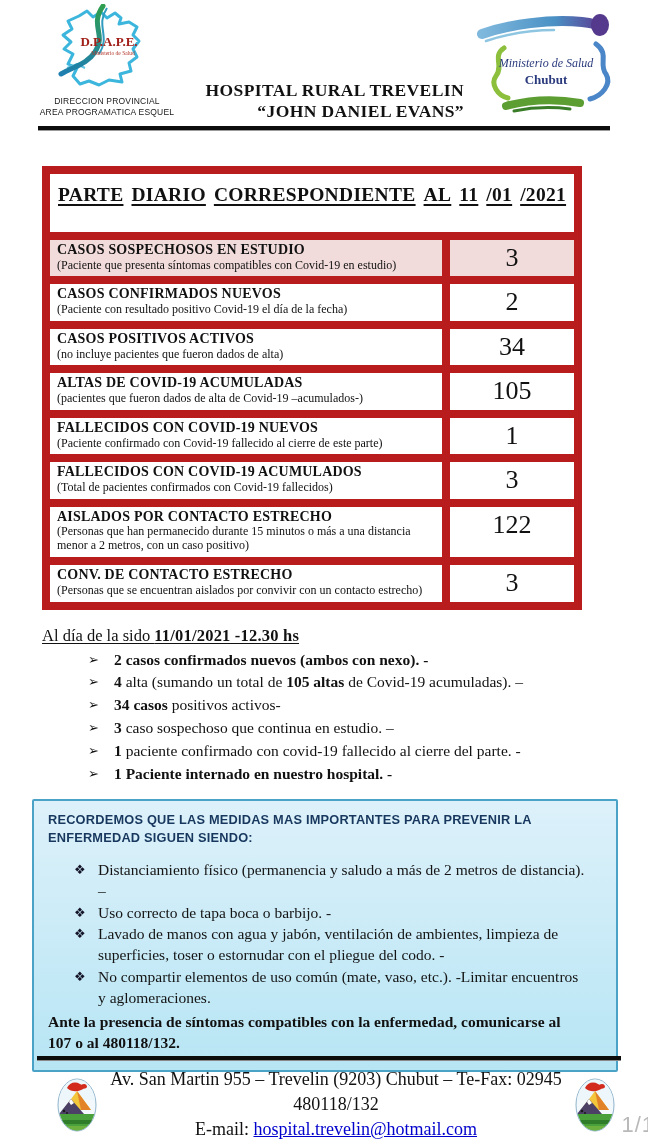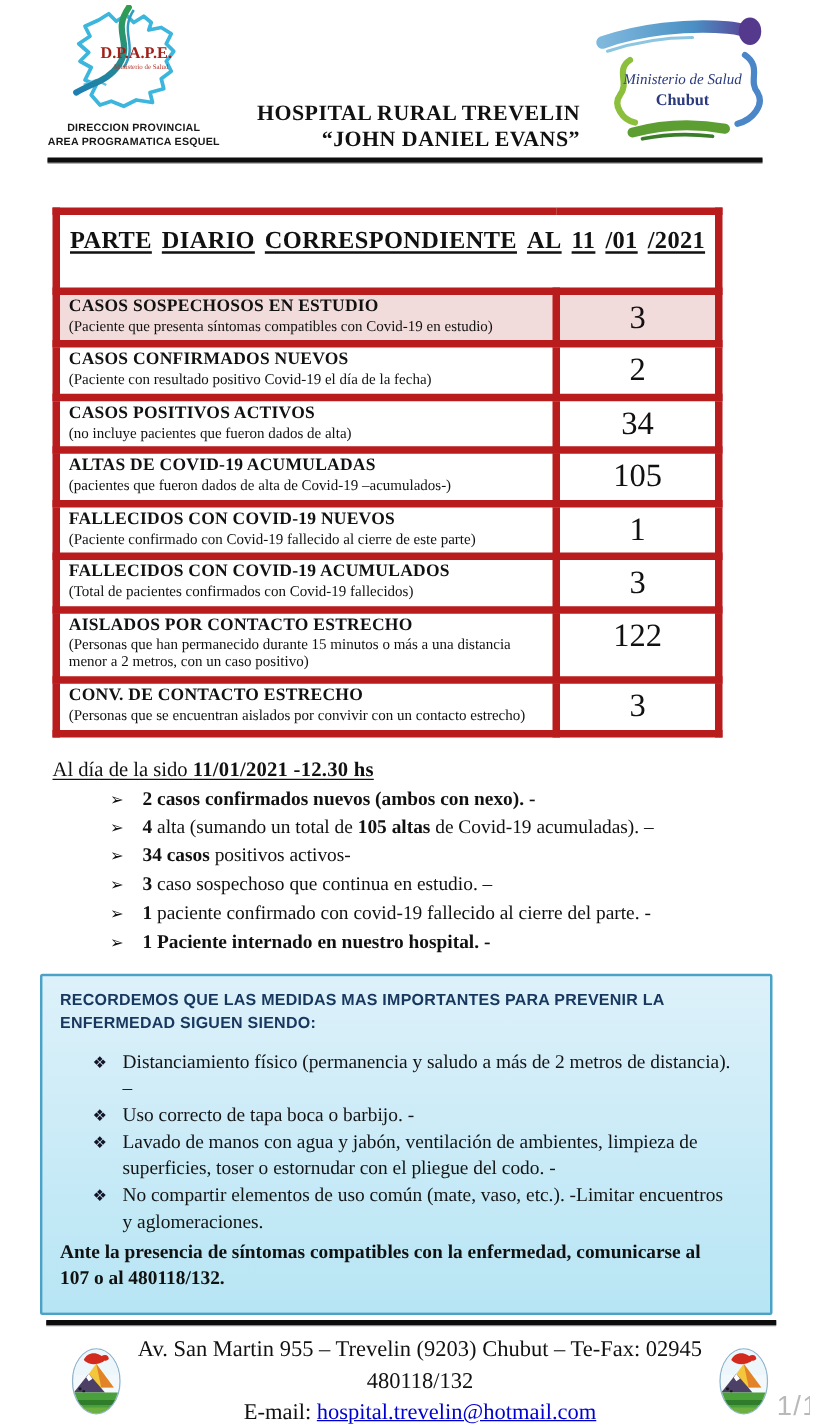--- a/index.html
+++ b/index.html
@@ -2,31 +2,31 @@
 <html style="--hl: #f2dcdb; --pv-border: #4aa3c7; --pv-top: #ddf1fa; --pv-bottom: #b7e5f4; --link: #0000cc;"><head>
 <meta charset="utf-8">
 <style>
   html,body{margin:0;padding:0;background:#fff;}
   .page{position:relative;width:648px;height:1140px;background:#fff;overflow:hidden;
         font-family:"Liberation Serif","DejaVu Serif",serif;color:#111;}
 
   
   .header{display:flex;align-items:flex-start;height:124px;padding:4px 22px 0 28px;box-sizing:border-box;}
   .logo-left{width:158px;text-align:center;}
-  .dpape-lines{font-family:"Liberation Sans","DejaVu Sans",sans-serif;font-weight:bold;
+  .dpape-lines{font-family:"Liberation Sans","DejaVu Sans",sans-serif;font-weight:normal;
                font-size:8.5px;line-height:1.25;letter-spacing:.2px;color:#181818;margin-top:-2px;}
   .title-center{flex:1;text-align:right;font-weight:bold;font-size:17.5px;line-height:1.2;
                 letter-spacing:.4px;padding-top:76px;}
   .logo-right{width:162px;text-align:center;}
   .h-rule{height:4px;background:#0d0d0d;margin:2px 38px 0 38px;box-shadow:0 1px 0 #9a9a9a;}
 
   
   .table-wrap{margin:36px 0 0 42px;width:524px;}
   table.report{border-collapse:collapse;width:100%;}
-  table.report td{border:6px solid #b91c1c;}
+  table.report td{border:8px solid #b91c1c;}
   .t-title{text-align:center;font-weight:bold;font-size:19.5px;letter-spacing:.3px;
            padding:10px 4px 26px 4px;}
   .uw{text-decoration:underline;text-decoration-thickness:2px;text-underline-offset:3px;margin:0 4px;}
   .lab-cell{padding:2px 8px 4px 7px;vertical-align:top;}
   .r-label{font-weight:bold;font-size:14px;line-height:1.12;letter-spacing:.2px;}
   .r-sub{font-size:12px;line-height:1.15;margin-top:1px;}
   .val-cell{width:122px;text-align:center;font-size:26px;vertical-align:top;padding-top:2px;line-height:1.2;}
   tr.hl td{background:var(--hl,#f2dcdb);}
 
   

